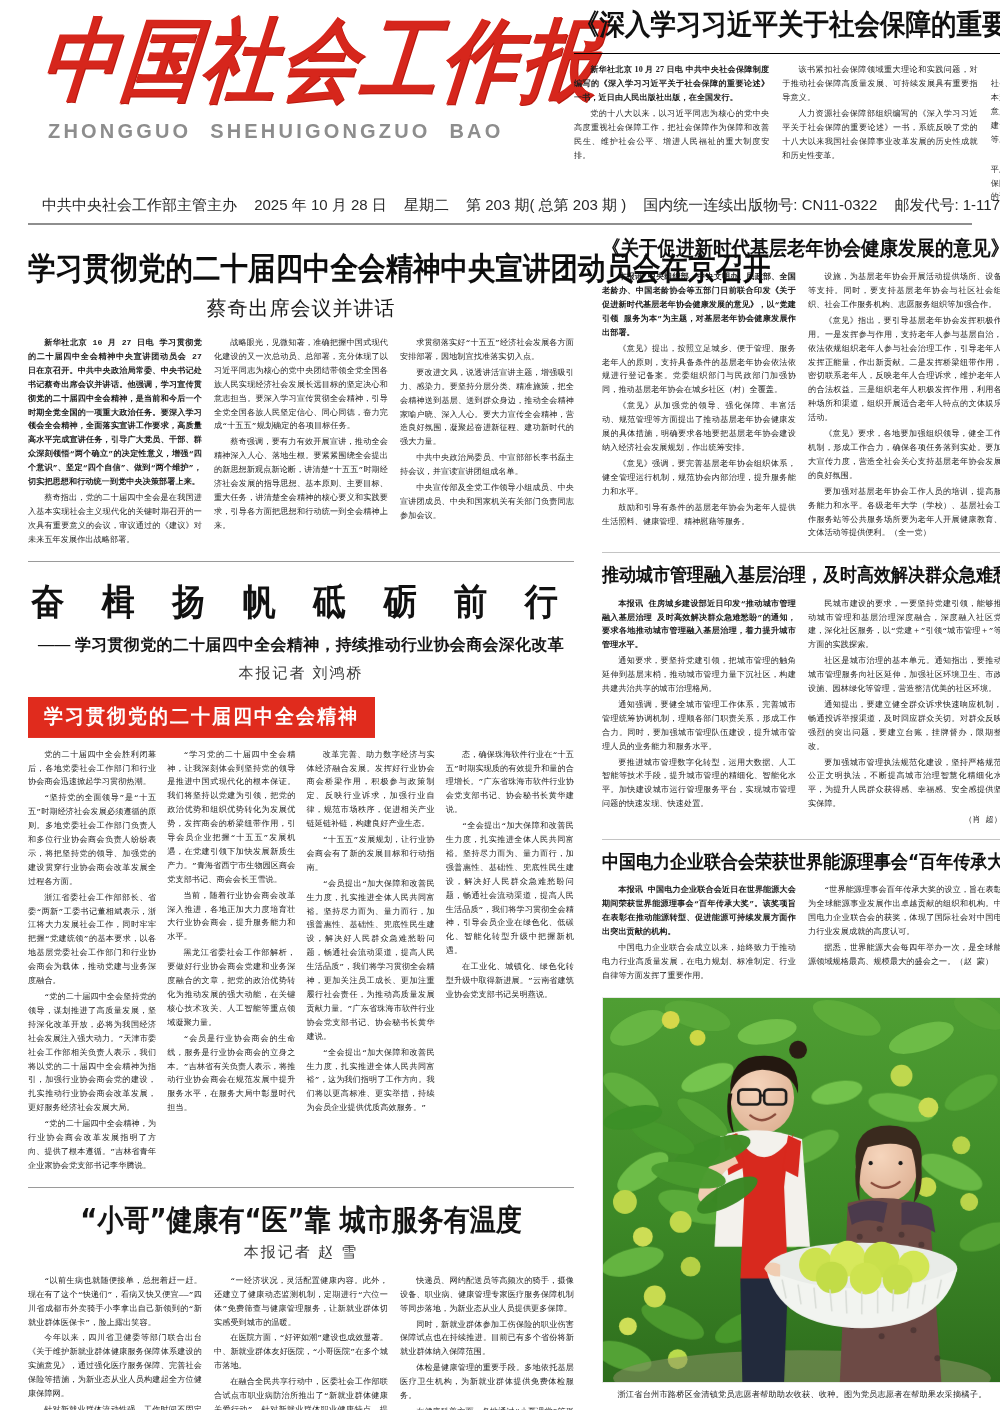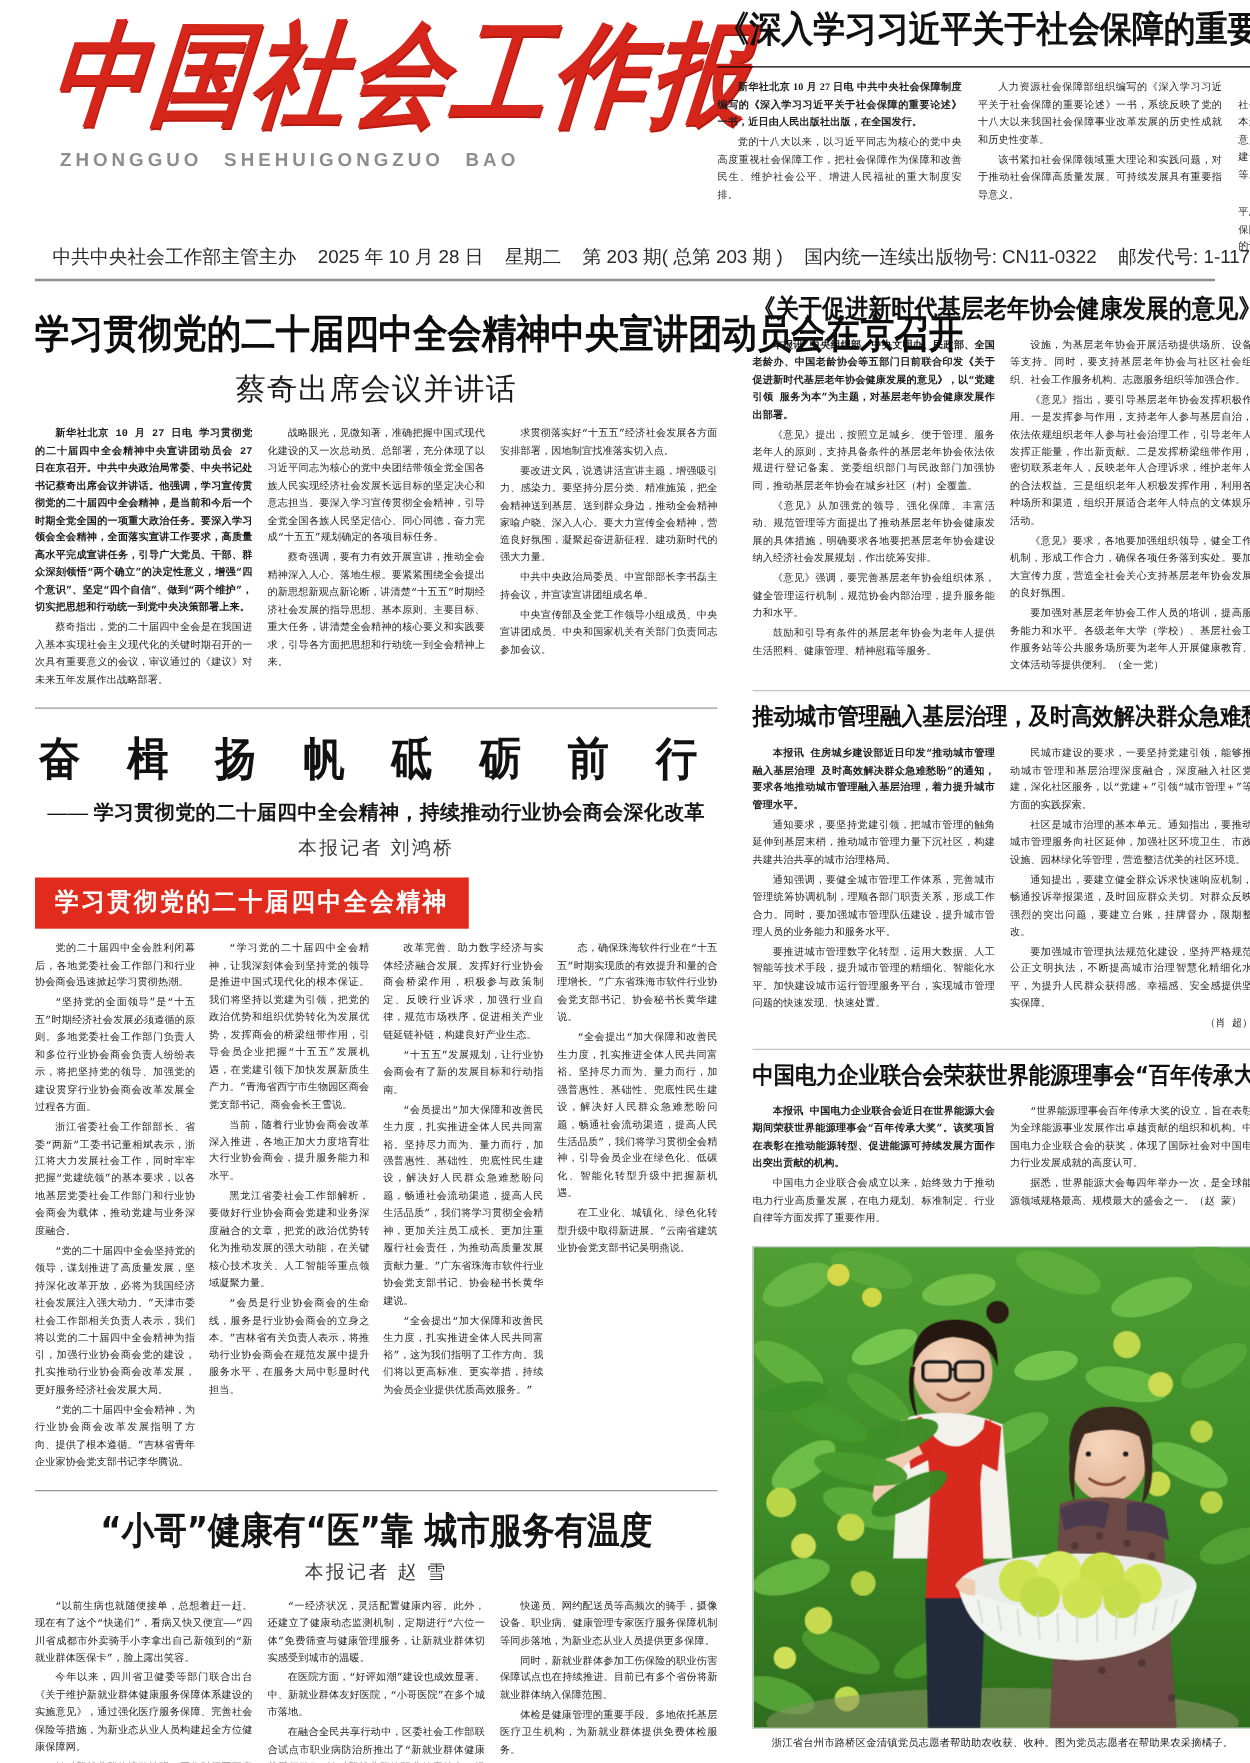--- a/index.html
+++ b/index.html
@@ -24,21 +24,21 @@
     letter-spacing:4px;
     white-space:nowrap;
     transform:skewX(-6deg) scaleY(1.18);
     transform-origin:left center;
     text-shadow:1px 1px 0 #b8190f;
     margin-left:14px;
   }
   .logo-py{
     margin-top:22px;margin-left:20px;
     font-family:"Liberation Sans",sans-serif;
-    font-size:15px;font-weight:700;letter-spacing:3.2px;
+    font-size:20px;font-weight:700;letter-spacing:3.2px;
     color:#8d8d8d;
     word-spacing:10px;
   }
   
   .top-right{flex:1;padding-left:16px;padding-top:8px;position:relative;}
   .top-right:before{
     content:"";position:absolute;left:0;top:-2px;bottom:112px;width:1px;background:transparent;
   }
   .tr-head{
     font-family:"DejaVu Sans",sans-serif;
@@ -86,21 +86,21 @@
   
   .main-head{
     font-family:"DejaVu Sans",sans-serif;
     font-weight:700;font-size:27.5px;line-height:1.2;
     text-align:center;color:#0d0d0d;white-space:nowrap;
     transform:scaleY(1.14);transform-origin:center top;
     margin-top:14px;
   }
   .sub-head{
     font-family:"Liberation Sans",sans-serif;
-    font-size:24px;font-weight:500;text-align:center;color:#1a1a1a;
+    font-size:20px;font-weight:500;text-align:center;color:#1a1a1a;
     margin-top:13px;letter-spacing:1px;
   }
   .rule-thin{border-top:1px solid #9a9a9a;margin:12px 0;}
   .rule-thin2{border-top:1px solid #c4c4c4;margin:10px 0;}
 
   
   .feat-title{
     font-family:"DejaVu Serif",serif;
     font-weight:700;font-size:33px;letter-spacing:13px;
     text-align:center;color:#111;margin-top:16px;
@@ -165,22 +165,22 @@
 
     <div class="top-right">
       <div class="tr-head">《深入学习习近平关于社会保障的重要论述》出版发行</div>
       <div class="tr-rule"></div>
       <div class="tr-cols">
         <div class="col body-txt">
           <p class="lead">新华社北京 10 月 27 日电 中共中央社会保障制度编写的《深入学习习近平关于社会保障的重要论述》一书，近日由人民出版社出版，在全国发行。</p>
           <p>党的十八大以来，以习近平同志为核心的党中央高度重视社会保障工作，把社会保障作为保障和改善民生、维护社会公平、增进人民福祉的重大制度安排。</p>
         </div>
         <div class="col body-txt">
+          <p>该书紧扣社会保障领域重大理论和实践问题，对于推动社会保障高质量发展、可持续发展具有重要指导意义。</p>
           <p>人力资源社会保障部组织编写的《深入学习习近平关于社会保障的重要论述》一书，系统反映了党的十八大以来我国社会保障事业改革发展的历史性成就和历史性变革。</p>
-          <p>该书紧扣社会保障领域重大理论和实践问题，对于推动社会保障高质量发展、可持续发展具有重要指导意义。</p>
         </div>
         <div class="col body-txt">
           <p>社会保障事业发展的规律性认识，为新时代我国社会保障事业高质量发展指明了前进方向、提供了根本遵循。该书分为 15 章，系统论述了社会保障的重要意义、本质要求和重要方针，以及关于社会保障制度建设的重要论述、根本宗旨、主要内容和发展目标等。</p>
           <p>该书的出版，有利于广大党员干部深入学习习近平总书记关于社会保障的重要论述，不断深化对社会保障制度改革、完善覆盖全民的多层次社会保障体系的认识，更好地推动社会保障事业高质量发展。</p>
         </div>
       </div>
     </div>
   </div>
 
   <div class="pubinfo">

